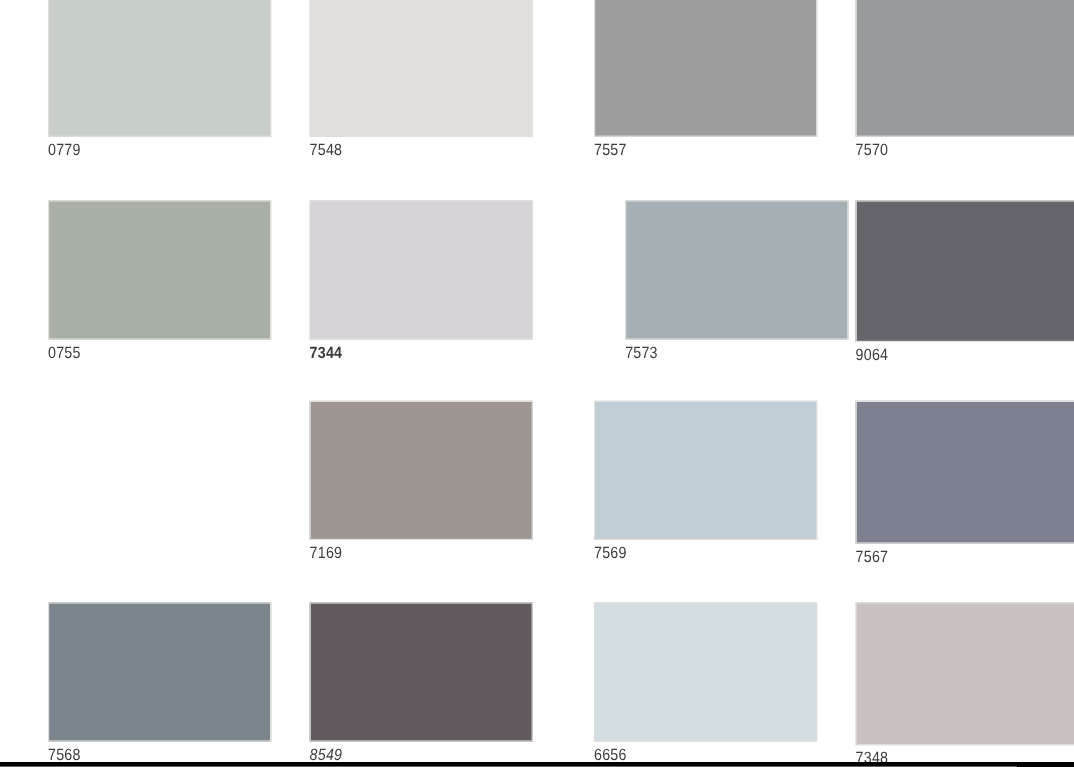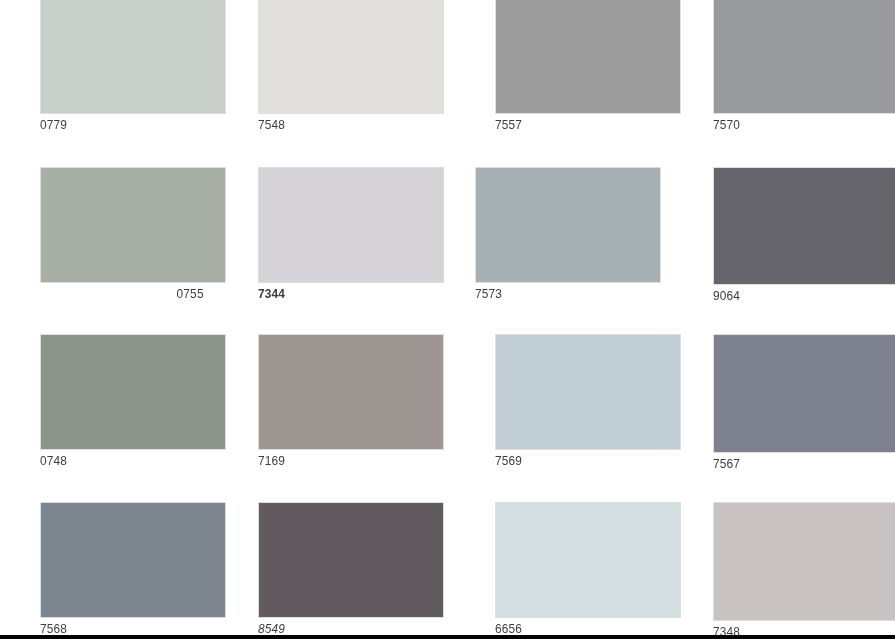--- a/index.html
+++ b/index.html
@@ -72,39 +72,35 @@
       <span class="swatch-label" style="color: rgb(60, 60, 60);">7548</span>
     </div>
     <div class="swatch-cell" style="left: 495px; top: -8px; width: 186px;">
       <div class="swatch-chip" style="background: rgb(158, 157, 158); height: 122px; border-color: rgb(222, 222, 218);"></div>
       <span class="swatch-label" style="color: rgb(60, 60, 60);">7557</span>
     </div>
     <div class="swatch-cell" style="left: 713px; top: -8px; width: 186px;">
       <div class="swatch-chip" style="background: rgb(152, 154, 156); height: 122px; border-color: rgb(222, 222, 218);"></div>
       <span class="swatch-label" style="color: rgb(60, 60, 60);">7570</span>
     </div>
-    <div class="swatch-cell" style="left: 40px; top: 167px; width: 186px; text-align: right;">
+    <div class="swatch-cell" style="left: 40px; top: 167px; width: 186px;">
       <div class="swatch-chip" style="background: rgb(168, 176, 165); height: 116px; border-color: rgb(222, 222, 218);"></div>
       <span class="swatch-label" style="color: rgb(60, 60, 60);">0755</span>
     </div>
     <div class="swatch-cell" style="left: 258px; top: 167px; width: 186px; font-weight: bold;">
       <div class="swatch-chip" style="background: rgb(213, 211, 216); height: 116px; border-color: rgb(222, 222, 218);"></div>
       <span class="swatch-label" style="color: rgb(60, 60, 60);">7344</span>
     </div>
-    <div class="swatch-cell" style="left: 475px; top: 167px; width: 150px;">
+    <div class="swatch-cell" style="left: 521px; top: 167px; width: 150px;">
       <div class="swatch-chip" style="background: rgb(166, 176, 180); height: 116px; border-color: rgb(222, 222, 218);"></div>
       <span class="swatch-label" style="color: rgb(60, 60, 60);">7573</span>
     </div>
     <div class="swatch-cell" style="left: 713px; top: 167px; width: 186px;">
       <div class="swatch-chip" style="background: rgb(102, 101, 108); height: 118px; border-color: rgb(222, 222, 218);"></div>
       <span class="swatch-label" style="color: rgb(60, 60, 60);">9064</span>
-    </div>
-    <div class="swatch-cell" style="left: 40px; top: 334px; width: 186px;">
-      <div class="swatch-chip" style="background: rgb(139, 148, 136); height: 116px; border-color: rgb(222, 222, 218);"></div>
-      <span class="swatch-label" style="color: rgb(60, 60, 60);">0748</span>
     </div>
     <div class="swatch-cell" style="left: 258px; top: 334px; width: 168px;">
       <div class="swatch-chip" style="background: rgb(156, 149, 145); height: 116px; border-color: rgb(222, 222, 218);"></div>
       <span class="swatch-label" style="color: rgb(60, 60, 60);">7169</span>
     </div>
     <div class="swatch-cell" style="left: 495px; top: 334px; width: 214px;">
       <div class="swatch-chip" style="background: rgb(193, 206, 214); height: 116px; border-color: rgb(222, 222, 218);"></div>
       <span class="swatch-label" style="color: rgb(60, 60, 60);">7569</span>
     </div>
     <div class="swatch-cell" style="left: 713px; top: 334px; width: 186px;">

